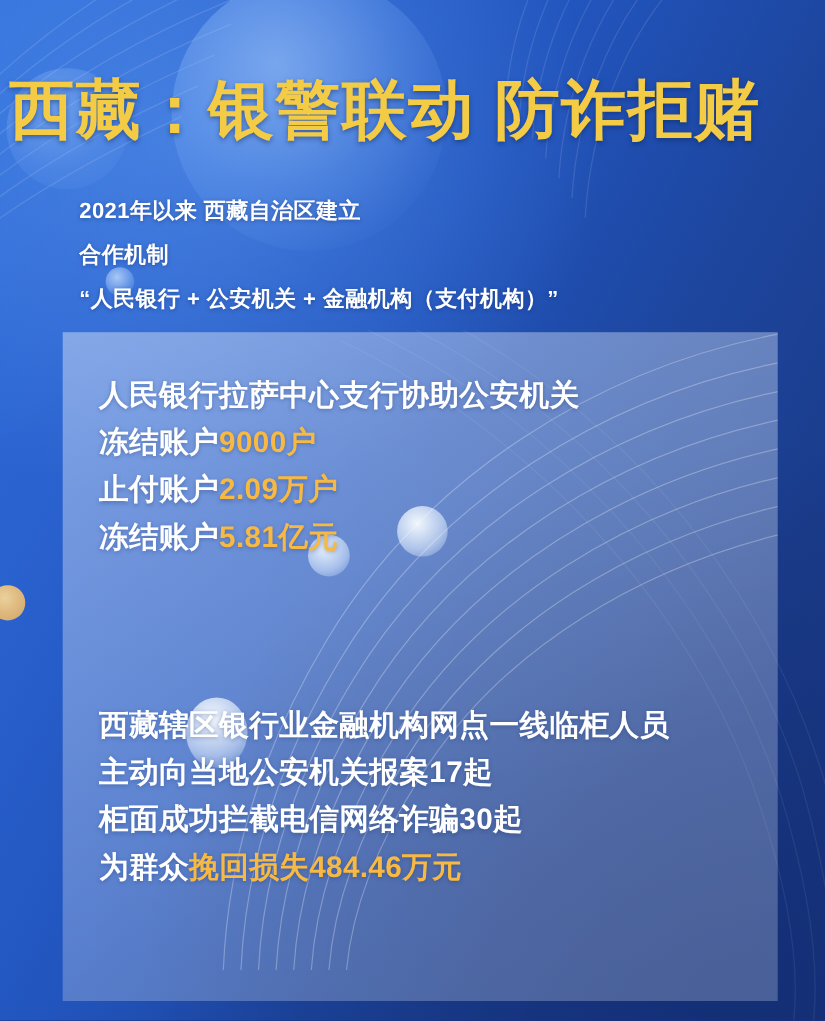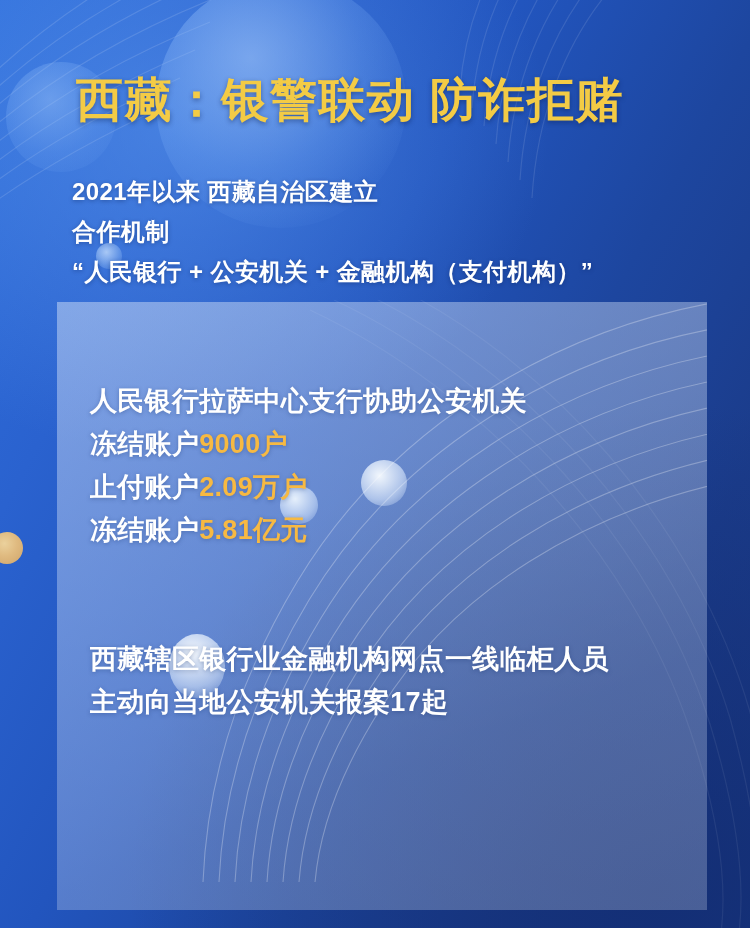--- a/index.html
+++ b/index.html
@@ -60,36 +60,36 @@
     background: radial-gradient(circle at 42% 36%, #f5d79a 0%, #e9bf7c 45%, #d8a865 100%);
     opacity: 0.95;
   }
 
   
   #title {
     position: absolute;
     left: 0; top: 74px;
     width: 700px;
     text-align: center;
-    font-size: 47px;
+    font-size: 59px;
     line-height: 52px;
     font-weight: 900;
     letter-spacing: 1.5px;
     color: #f3cb45;
     text-shadow: 0 2px 5px rgba(8,28,80,0.45);
     white-space: nowrap;
   }
 
   
   #subtitle {
     position: absolute;
     left: 72px; top: 172px;
     width: 660px;
     color: #ffffff;
-    font-size: 24px;
+    font-size: 20px;
     line-height: 40px;
     font-weight: 700;
     letter-spacing: 0.4px;
     text-shadow: 0 1px 4px rgba(10,30,82,0.40);
   }
   #subtitle .sline { display: block; white-space: nowrap; }
 
   
   #panel {
     position: absolute;
@@ -125,21 +125,21 @@
     position: absolute;
     left: 33px;
     width: 600px;
     color: #ffffff;
     font-size: 27px;
     line-height: 43px;
     font-weight: 700;
     letter-spacing: 0.3px;
     text-shadow: 0 1px 4px rgba(26,52,110,0.38);
   }
-  #block-1 { top: 36px; margin-top: 42px; }
+  #block-1 { top: 36px; }
   #block-2 { top: 336px; }
   .block .line { display: block; white-space: nowrap; }
   .hl { color: #f7b942; }
 </style>
 </head>
 <body>
 
 <div id="poster">
 
   <div class="swirl" style="left:-330px; top:-110px; width:620px; height:700px;">
@@ -218,16 +218,18 @@
     <div class="block" id="block-1">
       <span class="line"><span>人民银行拉萨中心支行协助公安机关</span><span class="hl"></span></span>
       <span class="line"><span>冻结账户</span><span class="hl">9000户</span></span>
       <span class="line"><span>止付账户</span><span class="hl">2.09万户</span></span>
       <span class="line"><span>冻结账户</span><span class="hl">5.81亿元</span></span>
     </div>
 
     <div class="block" id="block-2">
       <span class="line"><span>西藏辖区银行业金融机构网点一线临柜人员</span><span class="hl"></span></span>
       <span class="line"><span>主动向当地公安机关报案17起</span><span class="hl"></span></span>
+      <span class="line"><span>柜面成功拦截电信网络诈骗30起</span><span class="hl"></span></span>
+      <span class="line"><span>为群众</span><span class="hl">挽回损失484.46万元</span></span>
     </div>
   </div>
 
 </div>
 
 </body></html>

